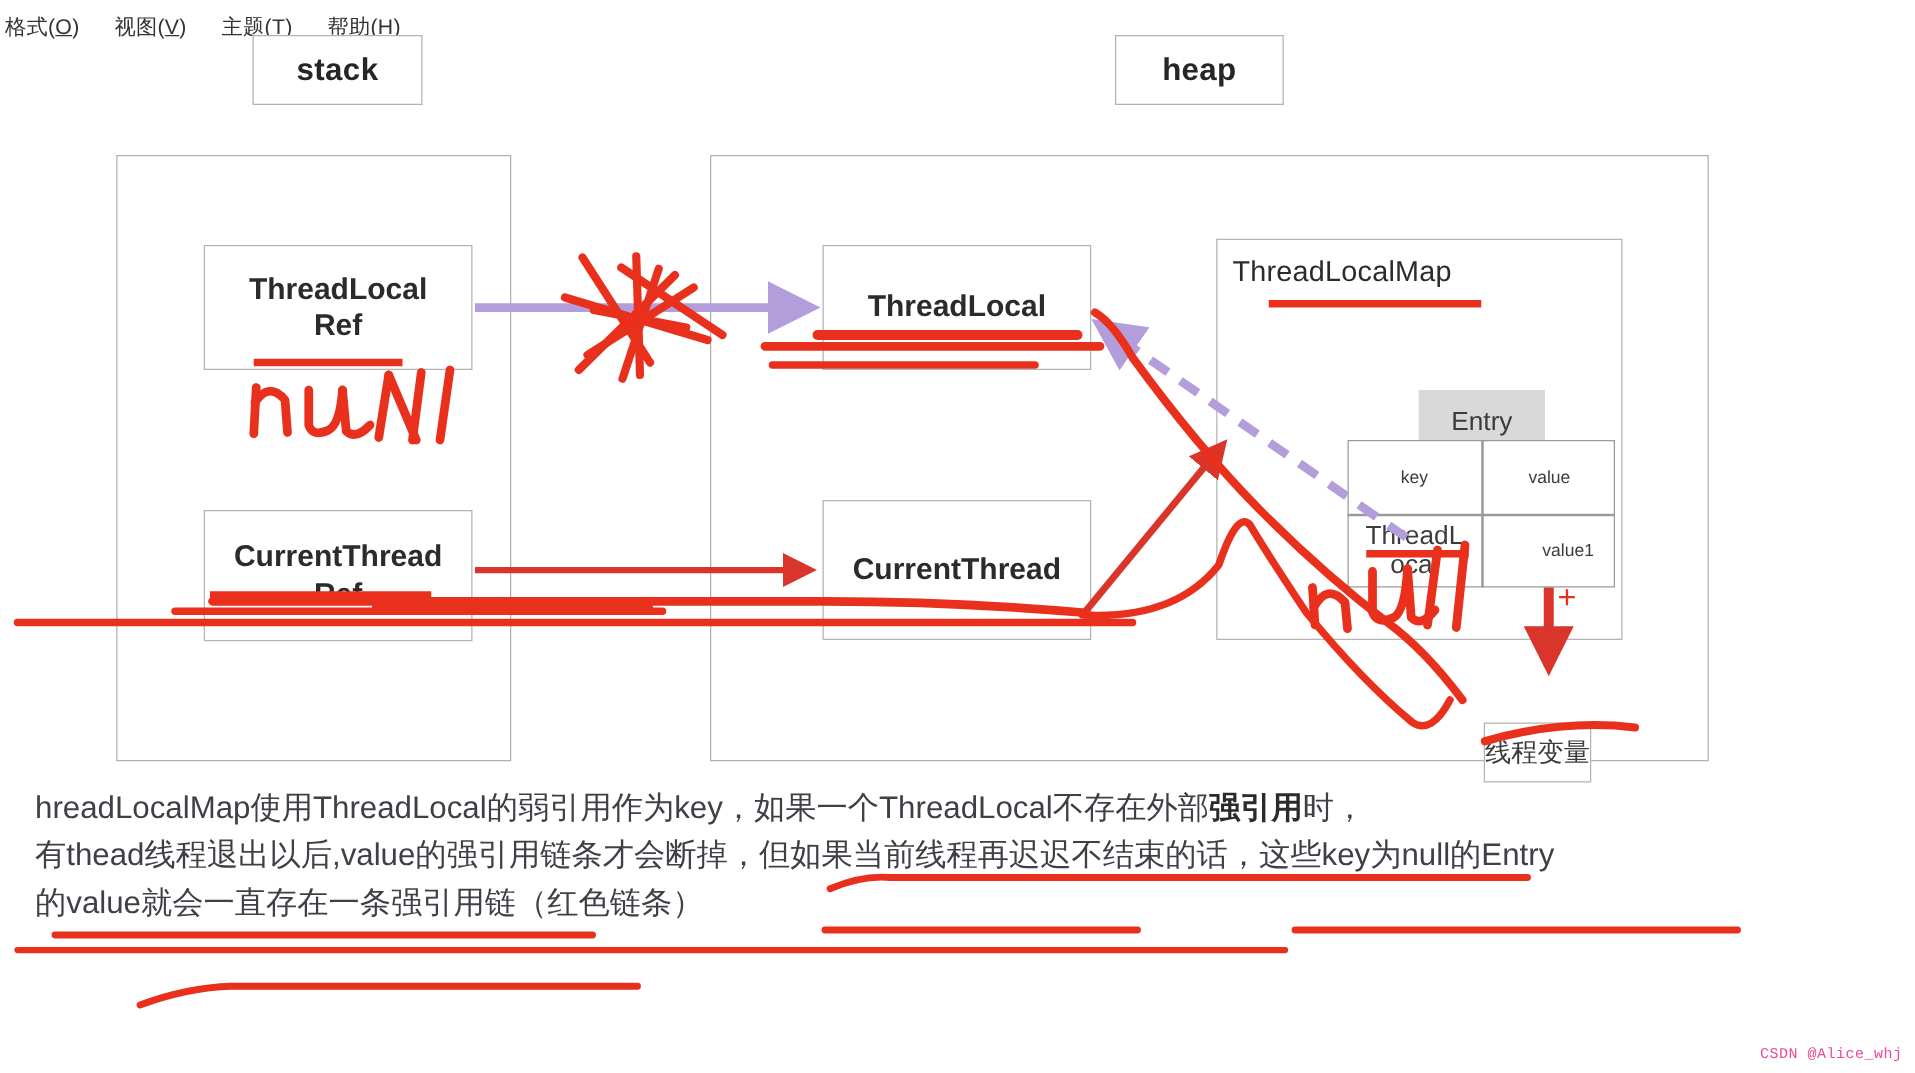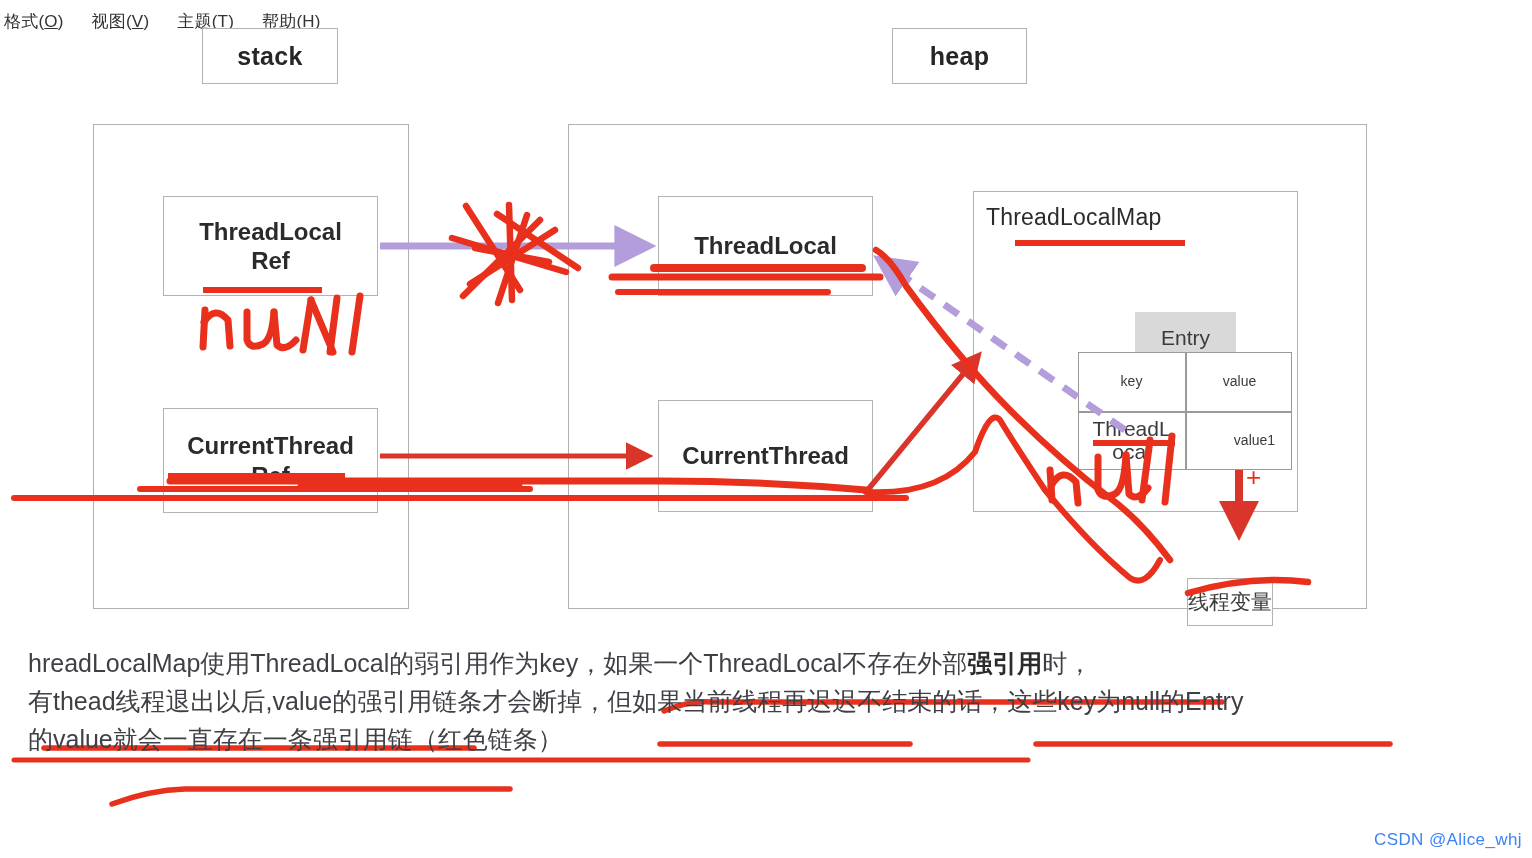--- a/index.html
+++ b/index.html
@@ -60,29 +60,29 @@
   .hline { position:absolute; background:#9a9a9a; }
 
   .varbox {
     position: absolute; background: #fff; border: 1.5px solid #b3b3b3;
     display:flex; align-items:center; justify-content:center;
     font-size: 21px; color: #3b3b3b;
   }
 
   
   .para {
-    position: absolute; left: 28px; top: 644px; width: 1420px;
+    position: absolute; left: 28px; top: 627px; width: 1420px;
     font-size: 25px; color: #3f3f46; line-height: 1.52;
   }
   .para .b { font-weight: bold; color:#2b2b2b; }
   .para div { white-space: nowrap; }
 
   .watermark {
     position: absolute; right: 10px; bottom: 8px;
-    font-size: 17px; color: #3b82f6; letter-spacing: .4px;
+    font-size: 12px; color: #ec4899; letter-spacing: .4px; font-family: Liberation Mono, monospace;
   }
 
   svg.overlay { position:absolute; left:0; top:0; width:1532px; height:858px; pointer-events:none; }
 </style>
 </head>
 <body>
 
 <div id="root">
 
   <div class="menubar">

